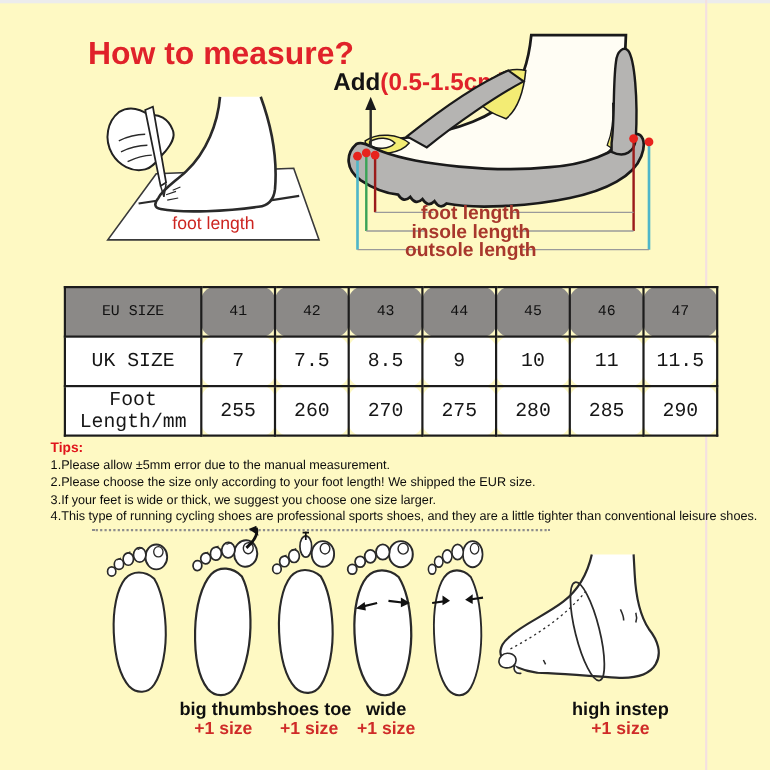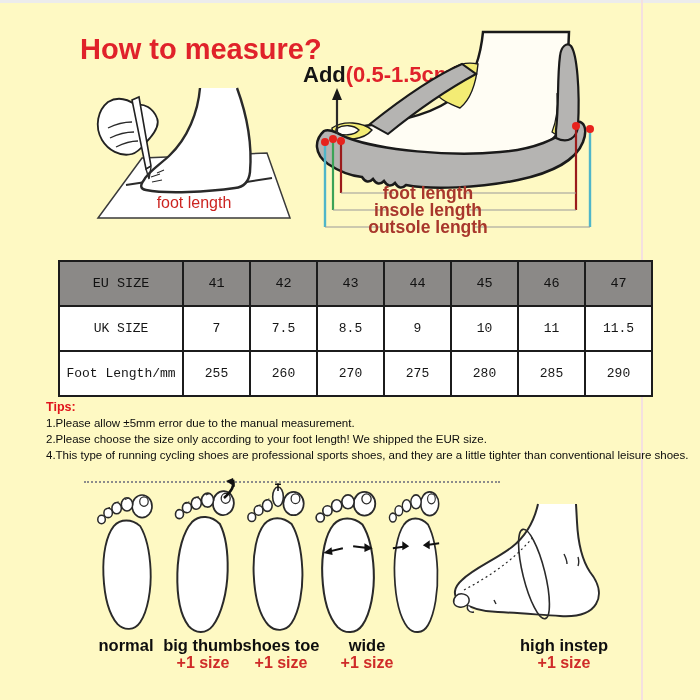--- a/index.html
+++ b/index.html
@@ -10,23 +10,23 @@
   .pink-line{left:641px;top:0;width:2px;height:700px;background:#f4e0e0;}
 
   .how-title{left:80px;top:33px;font-size:29px;font-weight:bold;color:#e0222a;letter-spacing:0px;}
   .space-title{left:312px;top:24px;font-size:35px;font-weight:bold;color:#141414;}
   .add-note{left:303px;top:62px;font-size:22px;font-weight:bold;color:#141414;white-space:nowrap;}
   .add-note .red{color:#e0222a;}
 
   table.size{position:absolute;left:58px;top:260px;border-collapse:collapse;
              font-family:"Liberation Mono","DejaVu Sans Mono",monospace;}
   table.size td{border:2px solid #1c1c1c;text-align:center;vertical-align:middle;
-                height:43px;background:#fff;color:#161616;font-size:13px;padding:0;}
+                height:43px;background:#fff;color:#161616;font-size:18px;padding:0;}
   table.size td.lab{width:122px;}
-  table.size td.val{width:65px;}
+  table.size td.val{width:65px;border-radius:12px;}
   table.size tr.hdr td{background:#8b8987;font-size:13.5px;color:#111;}
 
   .tips{left:46px;top:400px;width:655px;}
   .tips .tips-h{color:#e0151c;font-weight:bold;font-size:12.5px;margin-bottom:2px;}
   .tips .tline{color:#0c0c0c;font-size:11.5px;line-height:15.8px;}
 
   .divider{left:84px;top:481px;width:416px;border-top:2px dotted #8c8c8c;height:0;}
 
   .ft-label{top:636px;width:130px;text-align:center;}
   .ft-label .nm{font-size:16.5px;font-weight:bold;color:#0e0e0e;line-height:18px;white-space:nowrap;}
@@ -132,20 +132,21 @@
       <td class="val">285</td>
       <td class="val">290</td>
     </tr>
   </tbody>
     </table>
 
   <div class="abs tips">
     <div class="tips-h">Tips:</div>
     <div class="tline">1.Please allow ±5mm error due to the manual measurement.</div>
     <div class="tline">2.Please choose the size only according to your foot length! We shipped the EUR size.</div>
+    <div class="tline">3.If your feet is wide or thick, we suggest you choose one size larger.</div>
     <div class="tline">4.This type of running cycling shoes are professional sports shoes, and they are a little tighter than conventional leisure shoes.</div>
   </div>
 
   <div class="abs divider"></div>
 
   <svg class="abs" style="left:94px;top:487px;" width="66" height="148" viewBox="0 0 70 150">
     <g fill="#fff" stroke="#2a2a2a">
       <path stroke-width="2" d="M21,38 C13,48 9,68 10,90 C11,112 16,132 25,142 C32,149 43,149 49,140 C57,128 61,105 60,84 C59,64 55,48 49,38 C40,30 28,30 21,38 Z"></path>
       <ellipse cx="51" cy="17" rx="10.5" ry="12" stroke-width="1.8"></ellipse>
       <ellipse cx="53" cy="12" rx="4.5" ry="5" fill="none" stroke-width="1.3"></ellipse>
@@ -217,33 +218,29 @@
   </svg>
 
   <svg class="abs" style="left:450px;top:502px;" width="158" height="132" viewBox="0 0 158 132">
     <path fill="#ffffff" stroke="#2a2a2a" stroke-width="2" d="M88,2 C84,20 76,34 62,45 C45,58 24,66 12,78 C4,85 2,94 10,99 C20,106 34,110 48,110 C70,111 92,113 110,114 C126,115 140,112 146,102 C152,92 148,80 140,70 C132,58 128,40 127,20 L126,2"></path>
     <path fill="#ffffff" stroke="#2a2a2a" stroke-width="1.5" d="M6,94 C2,98 3,104 9,105 C15,106 20,102 19,97 C18,92 10,90 6,94 Z M18,103 c-2,4 1,8 6,7"></path>
     <path fill="none" stroke="#2a2a2a" stroke-width="1.2" stroke-dasharray="2,3" d="M14,88 C40,74 64,58 84,34"></path>
     <ellipse cx="84" cy="72" rx="11" ry="46" transform="rotate(-14 84 72)" fill="none" stroke="#2a2a2a" stroke-width="1.6"></ellipse>
     <path fill="none" stroke="#2a2a2a" stroke-width="1.4" d="M114,52 c2,4 3,7 3,10 M128,55 c1,3 1,6 0,9 M44,98 l2,4"></path>
   </svg>
 
-  <div class="abs ft-label" style="left:61px;">
-    <div class="nm">normal</div>
-    <div class="sz"></div>
-  </div>
   <div class="abs ft-label" style="left:138px;">
     <div class="nm">big thumb</div>
     <div class="sz">+1 size</div>
   </div>
   <div class="abs ft-label" style="left:216px;">
     <div class="nm">shoes toe</div>
     <div class="sz">+1 size</div>
   </div>
-  <div class="abs ft-label" style="left:302px;">
+  <div class="abs ft-label" style="left:286px;">
     <div class="nm">wide</div>
     <div class="sz">+1 size</div>
   </div>
   <div class="abs ft-label" style="left:499px;">
     <div class="nm">high instep</div>
     <div class="sz">+1 size</div>
   </div>
 </div>
 
 </body></html>

